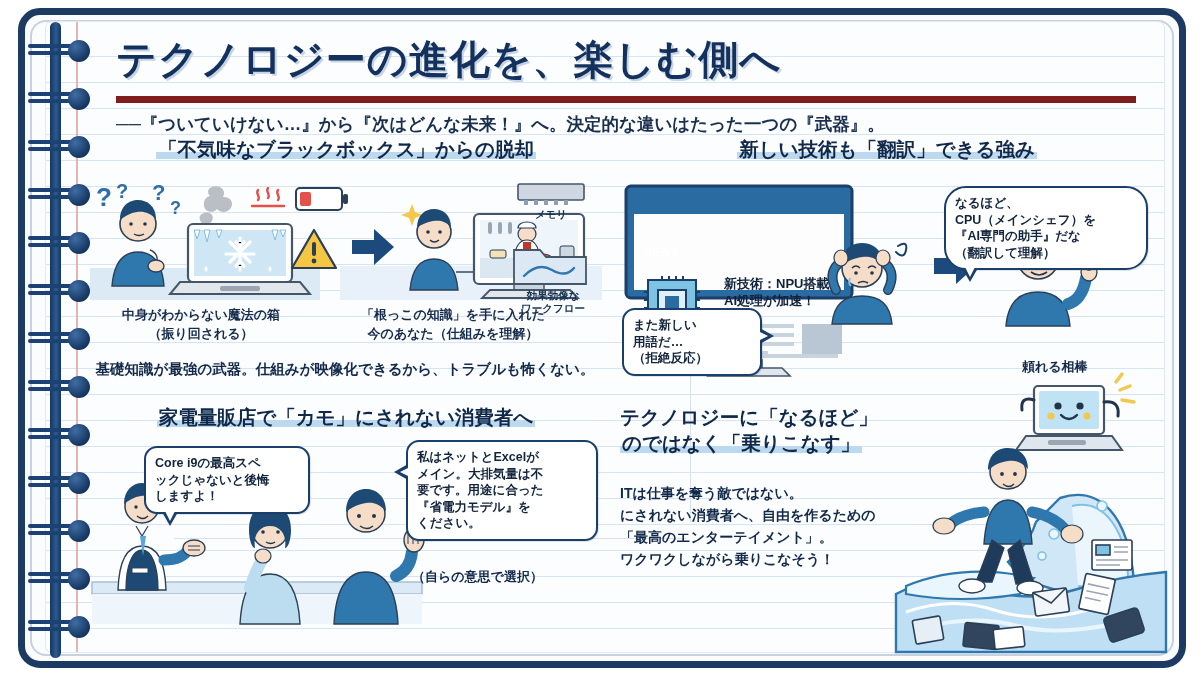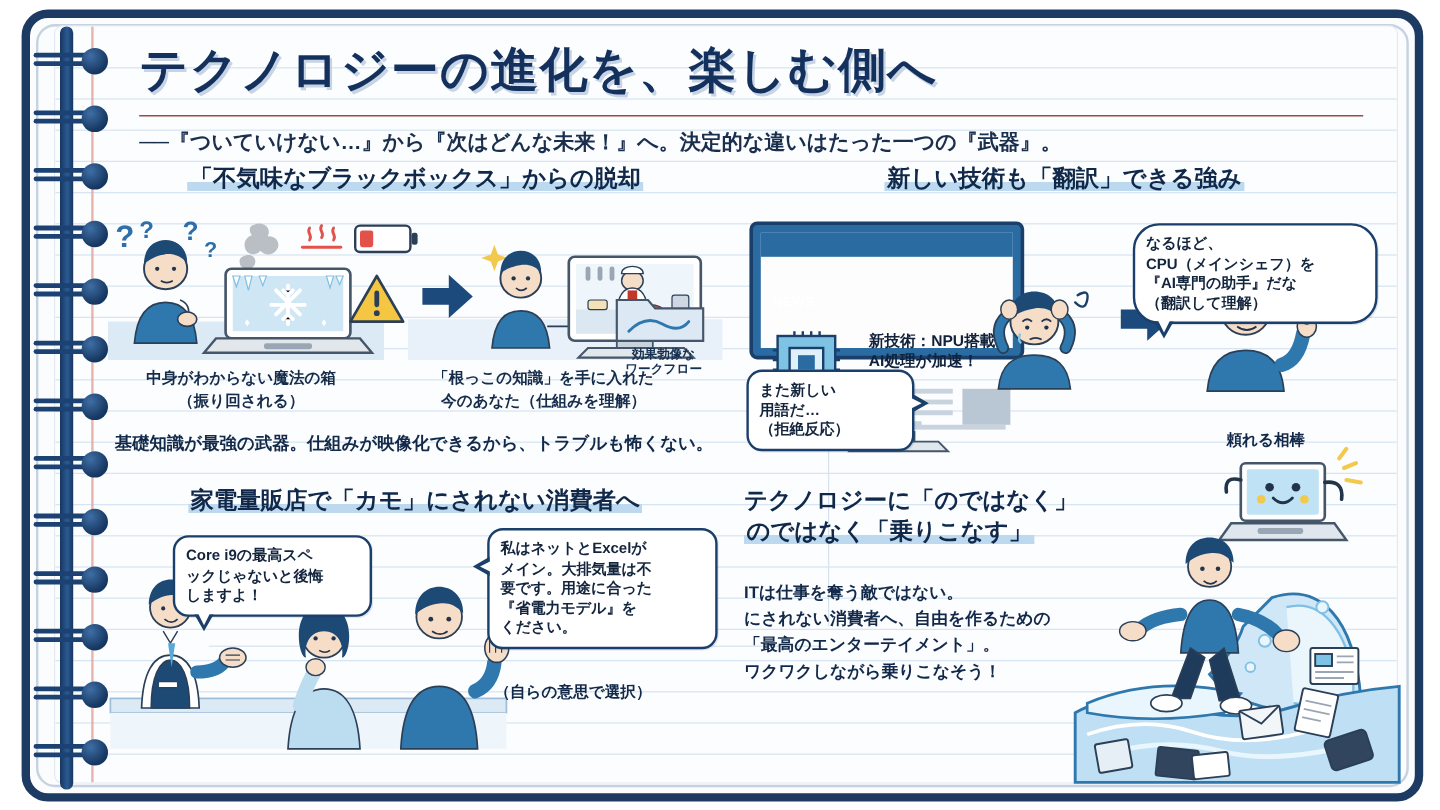--- a/index.html
+++ b/index.html
@@ -42,21 +42,21 @@
 
   
   .header{position:absolute;left:116px;top:36px;width:1020px;text-align:left;}
   .title{
     font-size:40px;font-weight:bold;letter-spacing:1px;color:#13315c;
     text-shadow:2px 2px 0 rgba(180,198,220,.75);line-height:1.16;margin:0;
     white-space:nowrap;
   }
   .subtitle{
     margin-top:14px;font-size:17.5px;font-weight:bold;color:#1a2f4e;white-space:nowrap;
-    border-top:1px solid #7f1d1d;padding-top:9px;
+    border-top:7px solid #7f1d1d;padding-top:9px;
   }
 
   
   .quads{position:absolute;left:78px;top:136px;width:1080px;height:510px;}
   .q{position:absolute;}
   .q-tl{left:8px;top:0;width:520px;height:248px;}
   .q-tr{left:540px;top:0;width:538px;height:248px;}
   .q-bl{left:8px;top:268px;width:520px;height:242px;}
   .q-br{left:540px;top:268px;width:538px;height:242px;}
 
@@ -303,20 +303,33 @@
             <path d="M433 62h8v12h-8z" fill="#c0392b"></path>
             <ellipse cx="452" cy="78" rx="10" ry="4" fill="#e2524a" stroke="#2b3f57" stroke-width="1"></ellipse>
             <rect x="400" y="70" width="16" height="8" rx="2" fill="#f3e2b8" stroke="#2b3f57" stroke-width="1"></rect>
             <rect x="470" y="66" width="14" height="14" rx="2" fill="#cfd8e2" stroke="#2b3f57" stroke-width="1"></rect>
             <rect x="424" y="104" width="30" height="6" fill="#c9d3dd" stroke="#45566b" stroke-width="1.5"></rect>
             <path d="M400 110h80l8 8h-96z" fill="#e2e7ec" stroke="#45566b" stroke-width="1.8"></path>
           </g>
         </svg>
       </div>
 
+      <div style="position:absolute;left:430px;top:44px;width:86px;">
+        <svg width="70" height="26" viewBox="0 0 70 26">
+            <rect x="2" y="4" width="66" height="16" rx="2" fill="#cfd8e2" stroke="#45566b" stroke-width="1.6"></rect>
+            <g fill="#8ea0b3">
+              <rect x="8" y="20" width="4" height="5"></rect>
+              <rect x="18" y="20" width="4" height="5"></rect>
+              <rect x="28" y="20" width="4" height="5"></rect>
+              <rect x="38" y="20" width="4" height="5"></rect>
+              <rect x="48" y="20" width="4" height="5"></rect>
+            </g>
+          </svg>
+        <div class="mini-label" style="width:70px;margin-top:2px;">メモリ</div>
+      </div>
 
       <div style="position:absolute;left:424px;top:106px;width:100px;">
         <svg width="80" height="46" viewBox="0 0 80 46">
           <path d="M4 8h26l6 7h40v27H4z" fill="#dce9f4" stroke="#45566b" stroke-width="1.8"></path>
           <path d="M14 34q14-14 28-6t22-2" stroke="#2f78ae" stroke-width="2.4" fill="none" stroke-linecap="round"></path>
         </svg>
         <div class="mini-label" style="width:86px;margin-top:1px;">
           <div>効果勃像な</div>
           <div>ワークフロー</div>
         </div>
@@ -505,21 +518,21 @@
         <div>要です。用途に合った</div>
         <div>『省電力モデル』を</div>
         <div>ください。</div>
       </div>
 
       <div class="small-note" style="position:absolute;left:326px;top:164px;">（自らの意思で選択）</div>
     </div>
 
     <div class="q q-br">
       <div class="sec-title left" style="margin-left:2px;">
-        <span>テクノロジーに「のではなく」</span><br>
+        <span>テクノロジーに「なるほど」</span><br>
         <span class="hl">のではなく「乗りこなす」</span>
       </div>
 
       <div class="body-text" style="position:absolute;left:2px;top:78px;width:330px;">
         <div>ITは仕事を奪う敵ではない。</div>
         <div>にされない消費者へ、自由を作るための</div>
         <div>「最高のエンターテイメント」。</div>
         <div>ワクワクしながら乗りこなそう！</div>
       </div>
 

